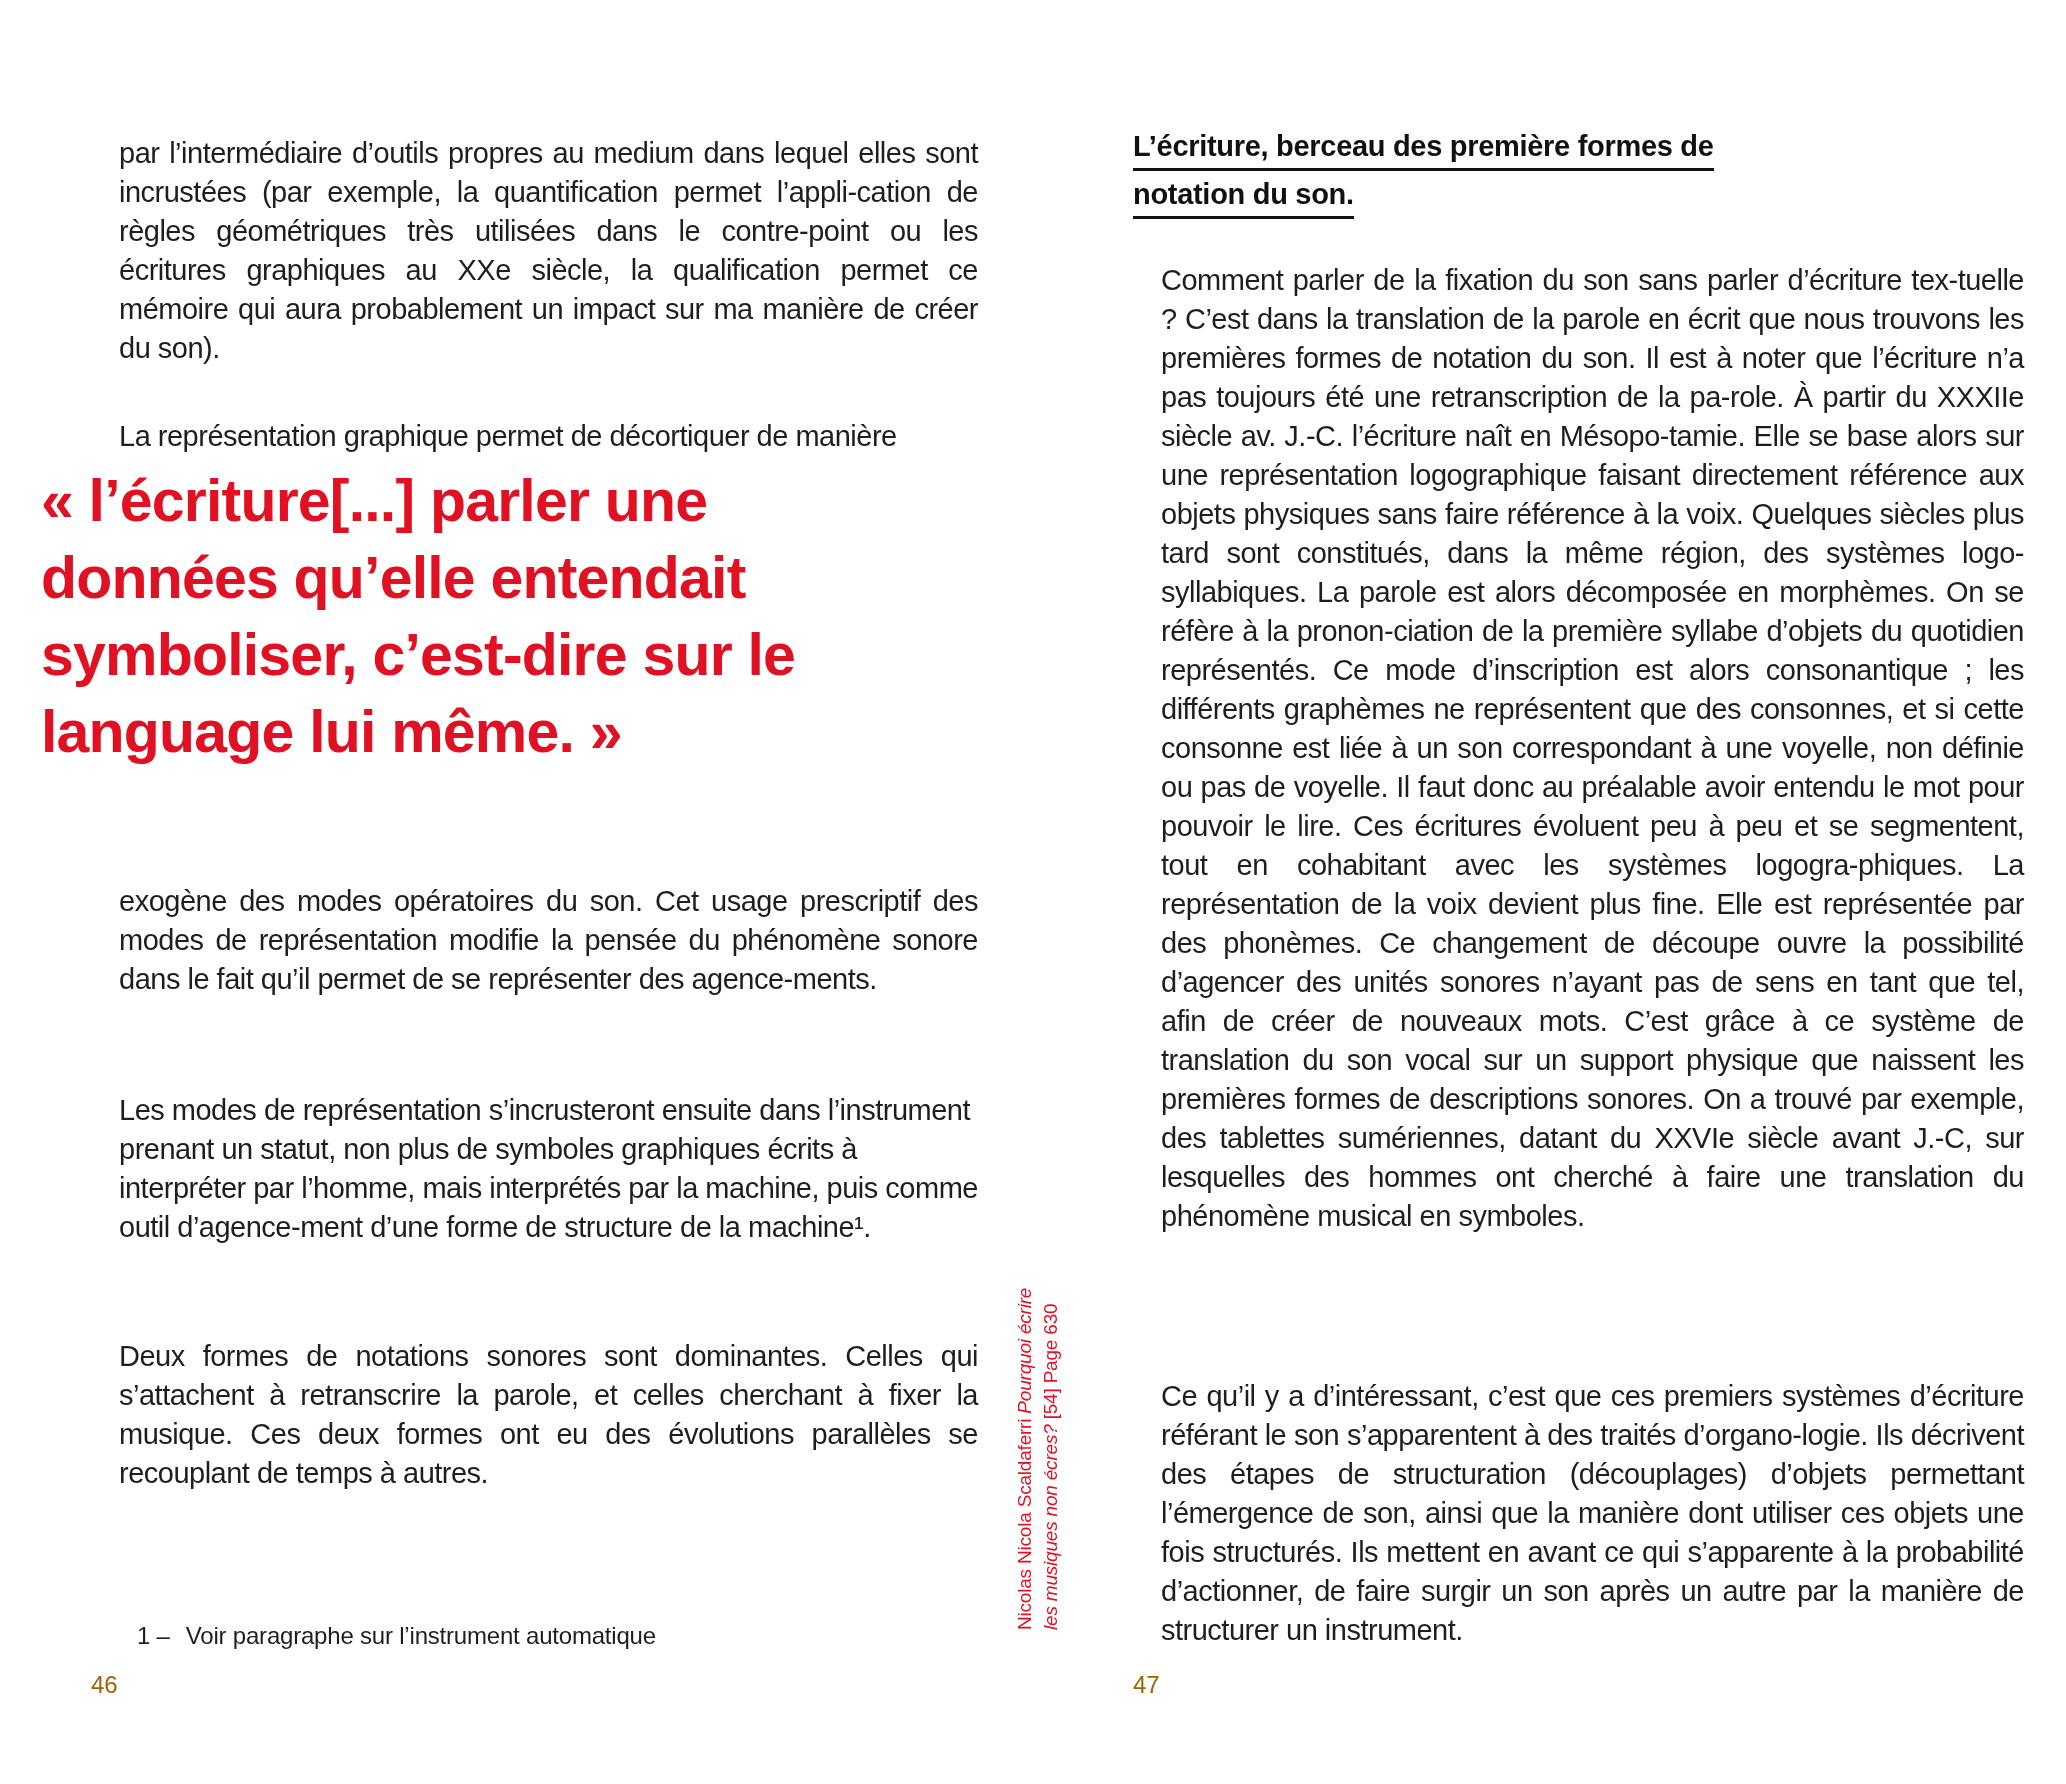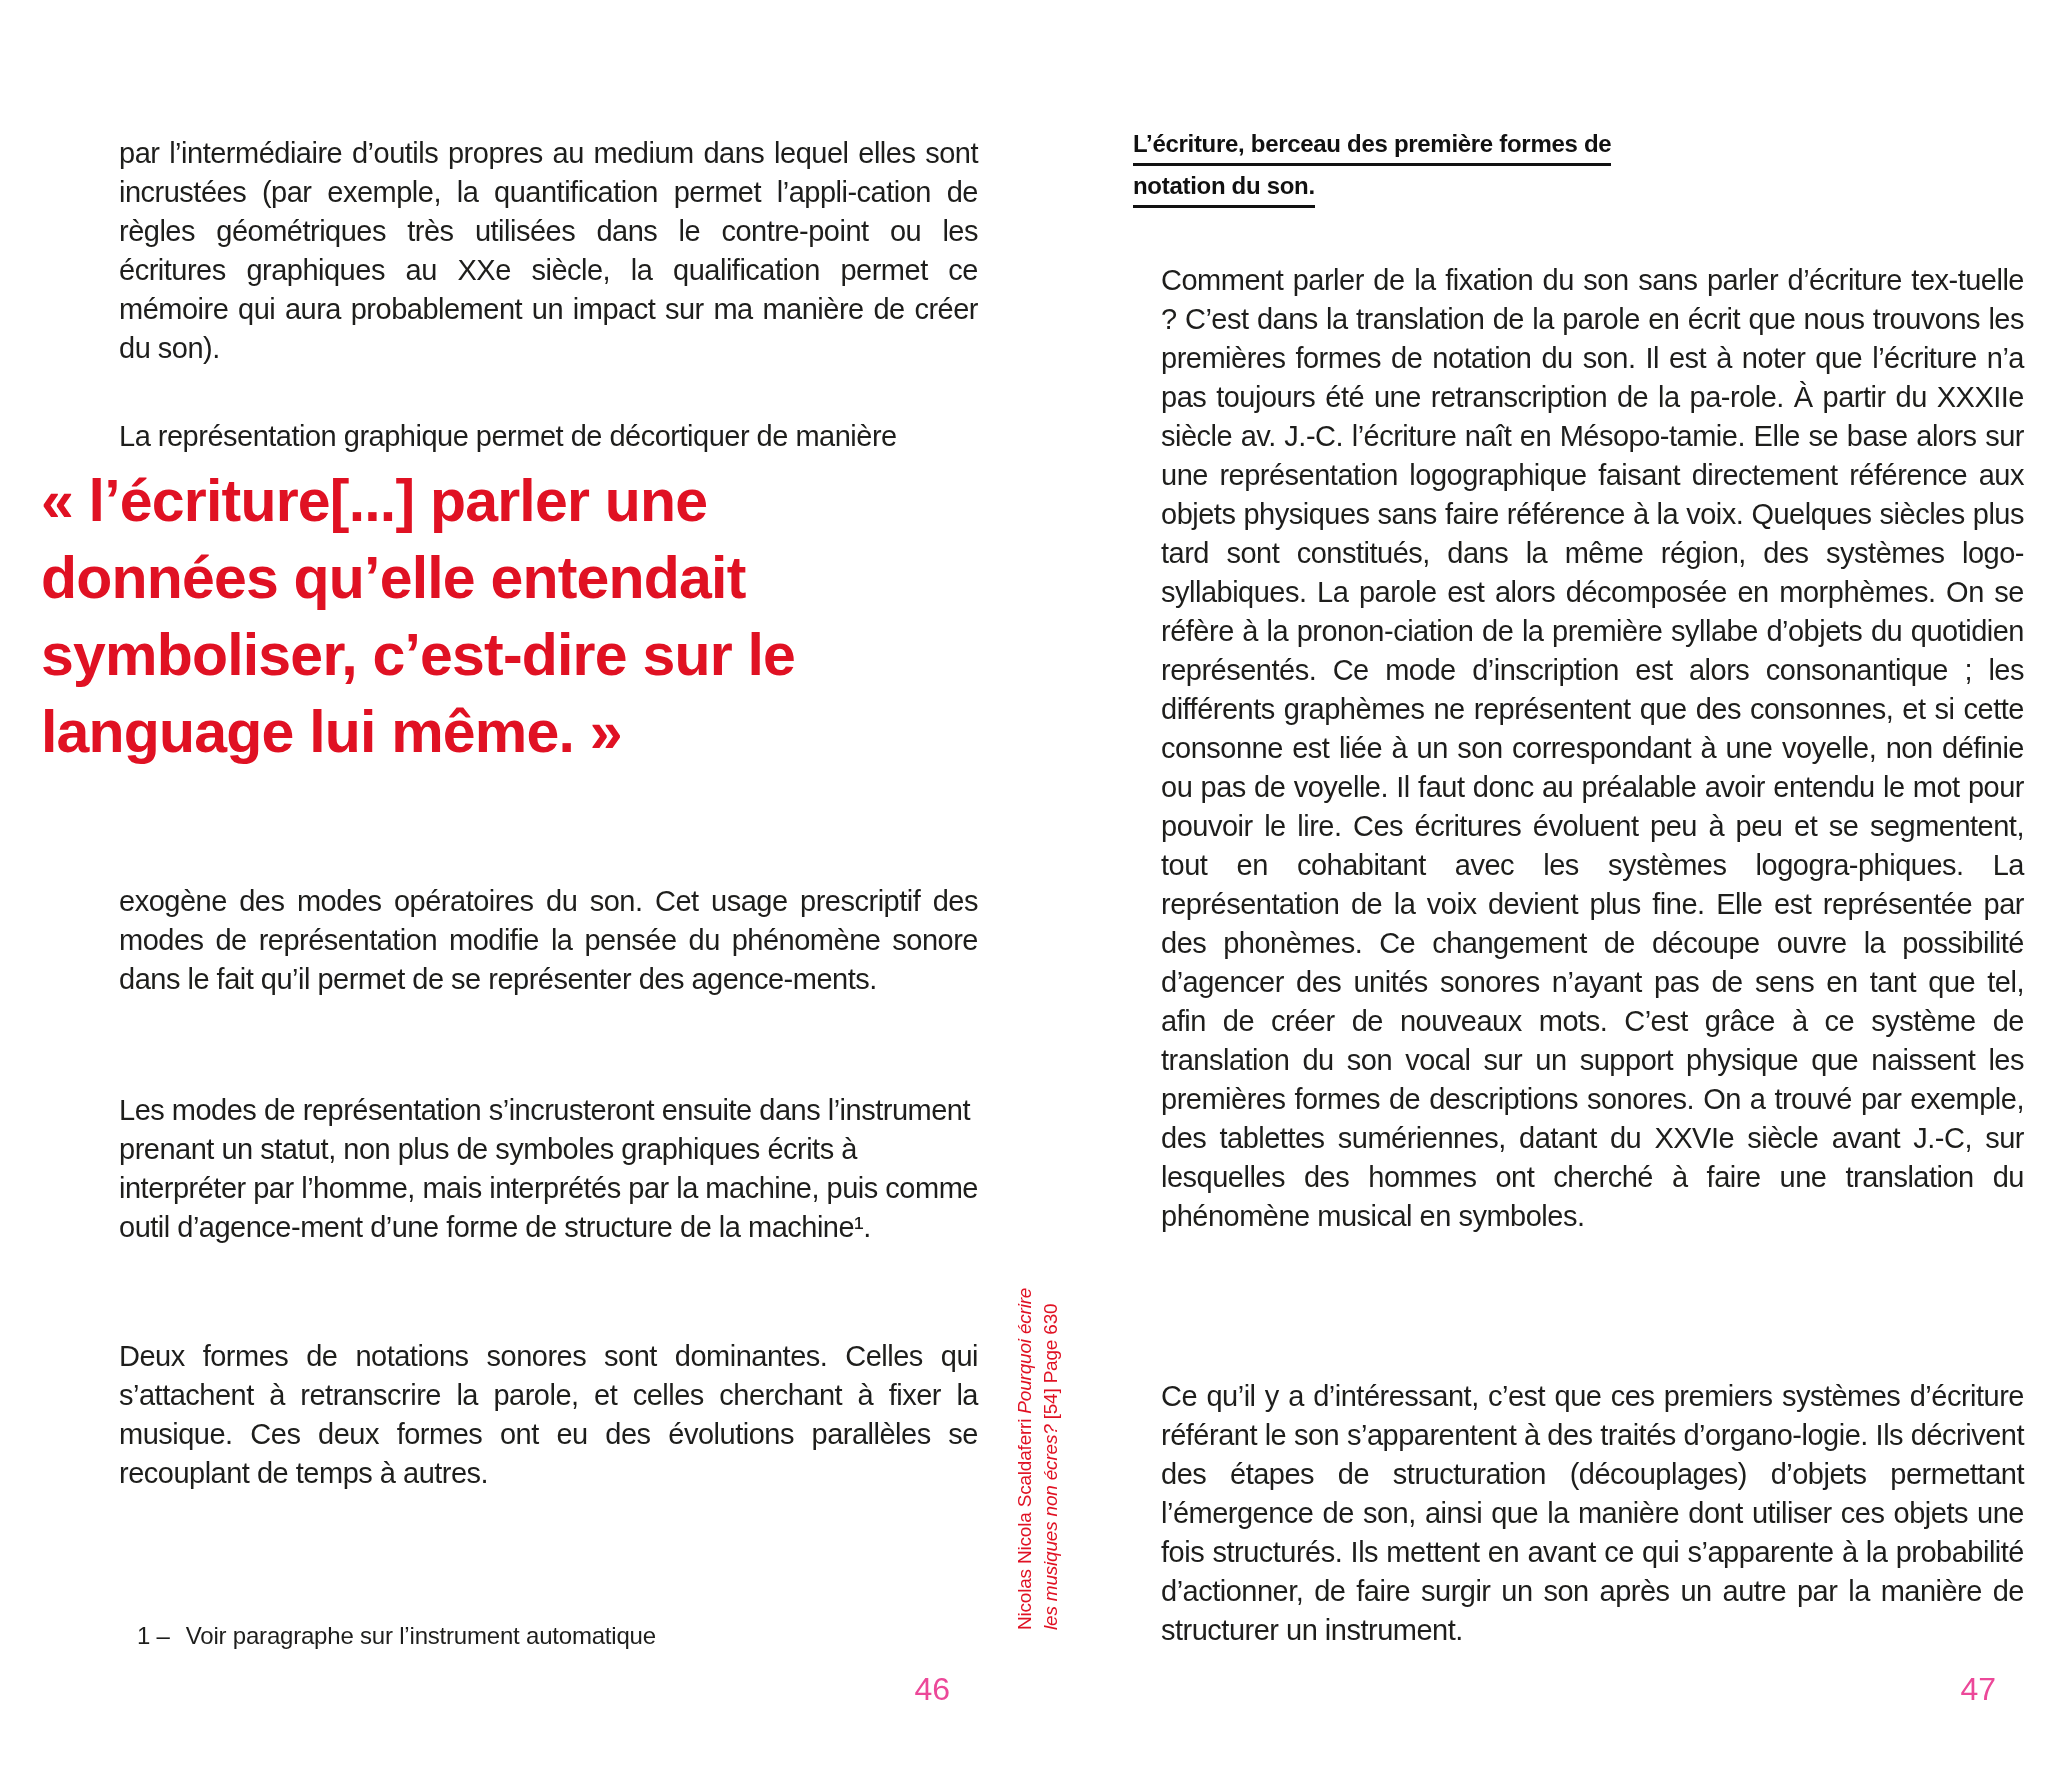--- a/index.html
+++ b/index.html
@@ -23,43 +23,43 @@
   .ragged { text-align: left; }
   .pull-quote {
     color: var(--accent);
     font-weight: 700;
     font-size: 59px;
     line-height: 77px;
     letter-spacing: -0.8px;
   }
   .pull-quote .q-line { display: block; white-space: nowrap; }
   .heading {
-    font-size: 24px;
+    font-size: 29px;
     line-height: 1.1;
     font-weight: 700;
     letter-spacing: -0.3px;
     color: #111;
   }
   .heading .h-line {
     display: table;
     border-bottom: 3.2px solid #111;
     padding-bottom: 5.6px;
     margin-bottom: 7.2px;
     white-space: nowrap;
   }
   .footnote {
     font-size: 24px;
     letter-spacing: -0.2px;
     color: #1e1e1c;
   }
   .footnote .fn-text { margin-left: 16px; }
   .page-number {
-    font-size: 32px;
-    text-align: right;
-    color: #ec4899;
+    font-size: 24px;
+    text-align: left;
+    color: #a16207;
   }
   .margin-citation {
     color: var(--accent);
     font-size: 19px;
     line-height: 26px;
     letter-spacing: -0.2px;
     transform: rotate(-90deg);
     transform-origin: left bottom;
     white-space: nowrap;
   }

